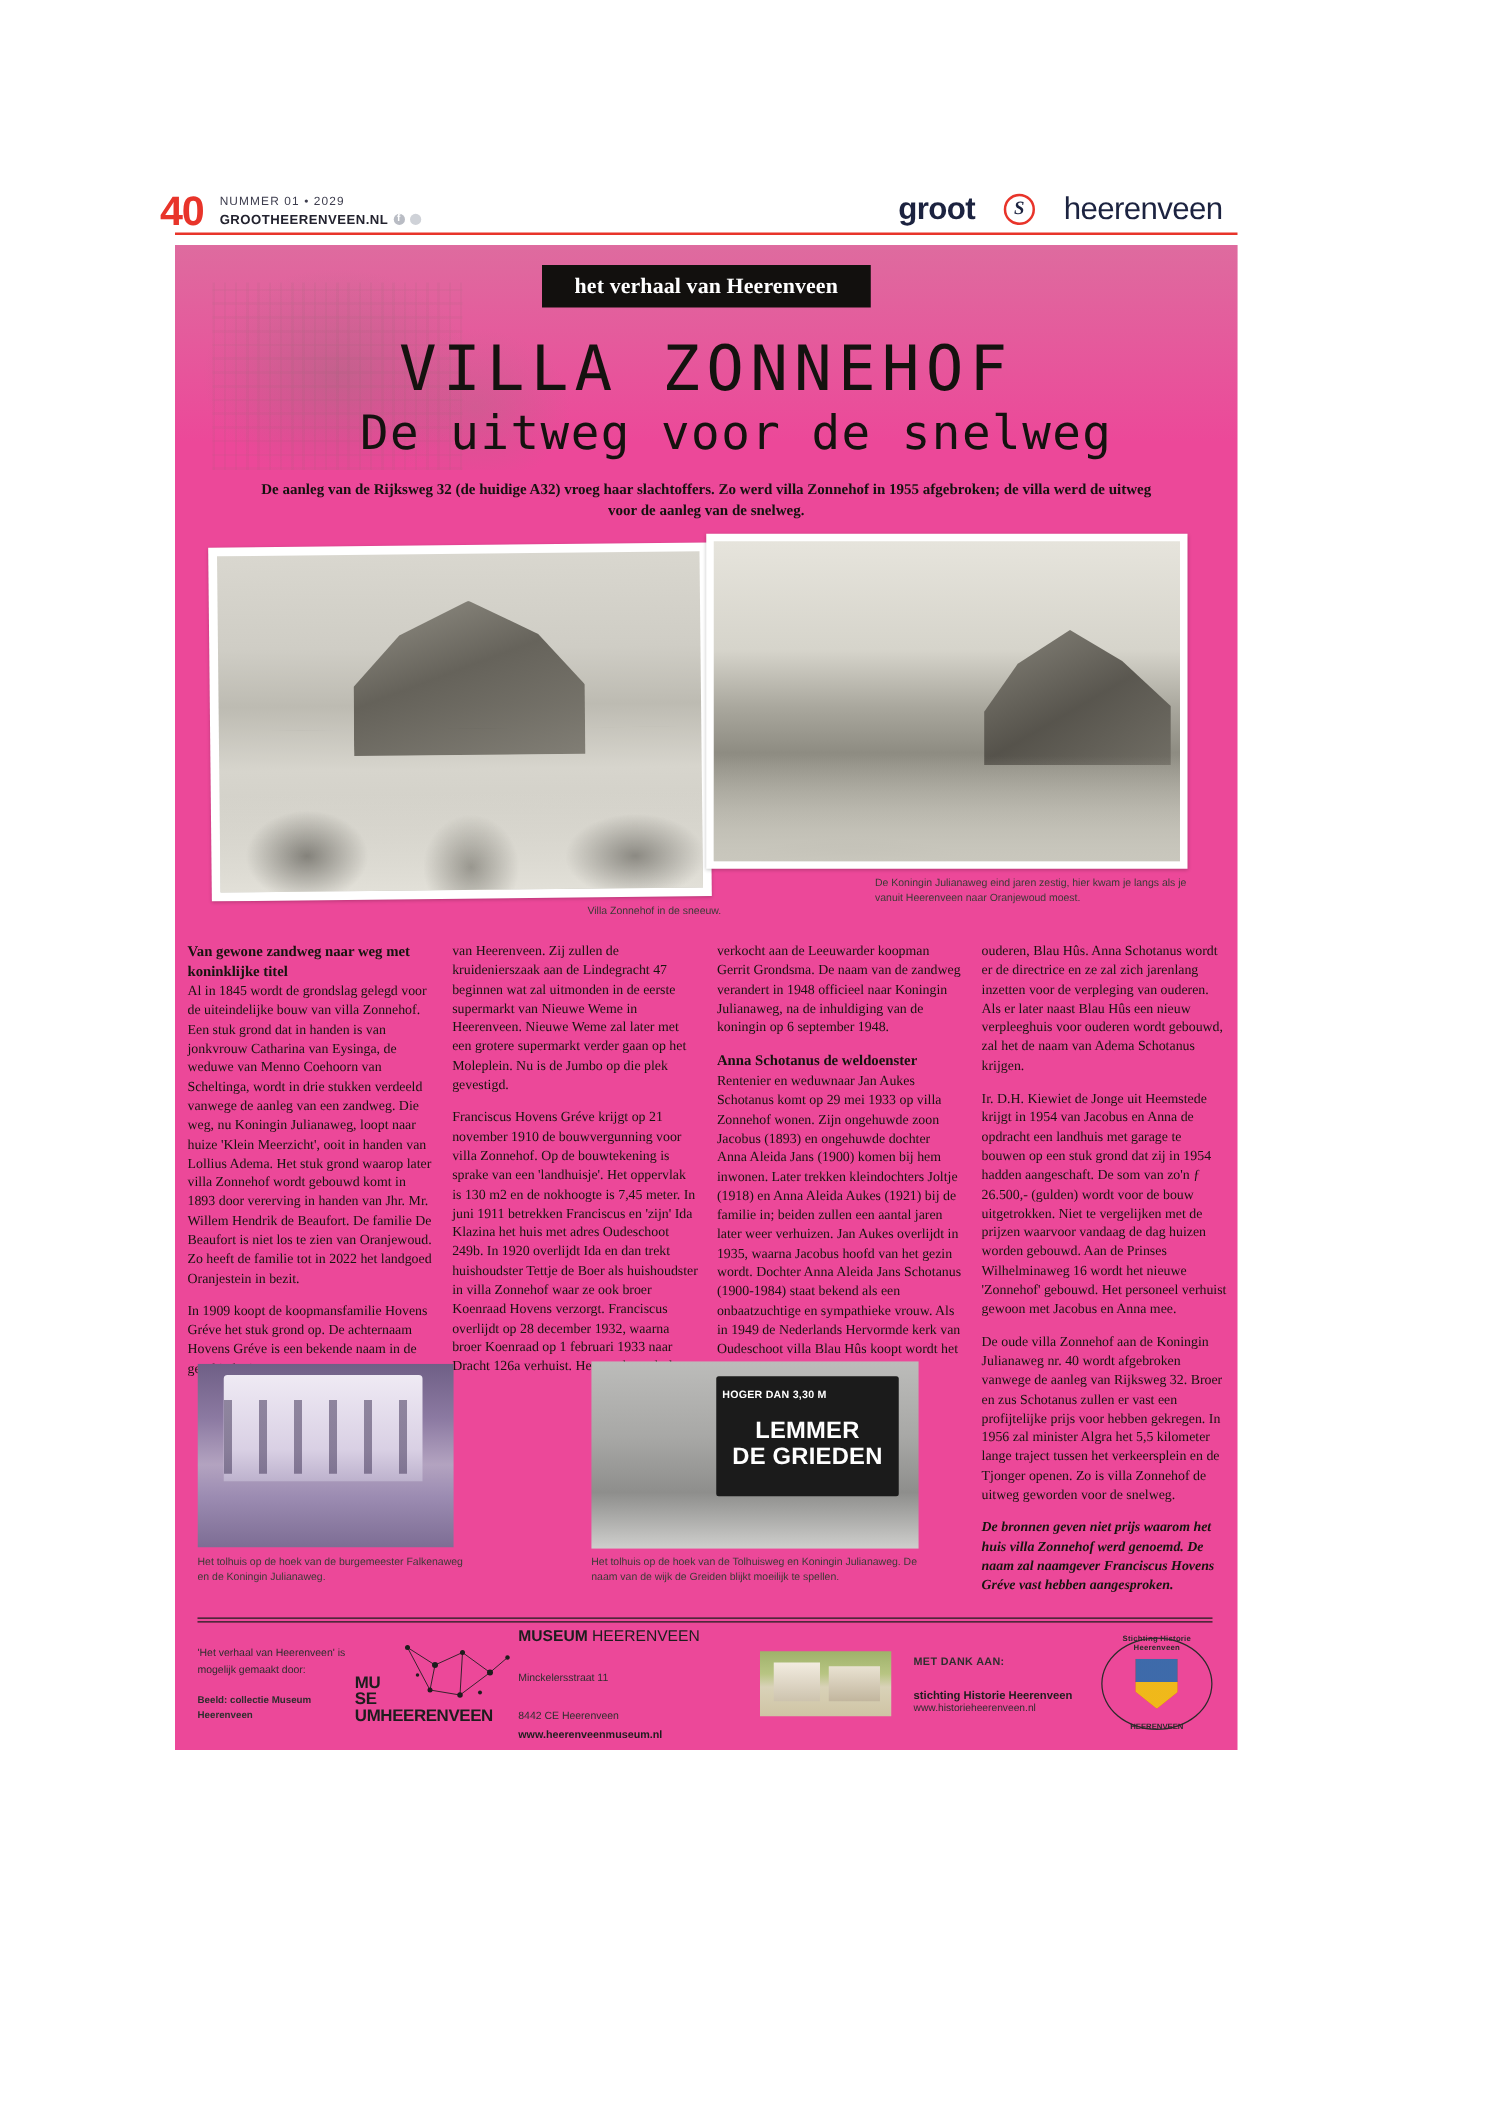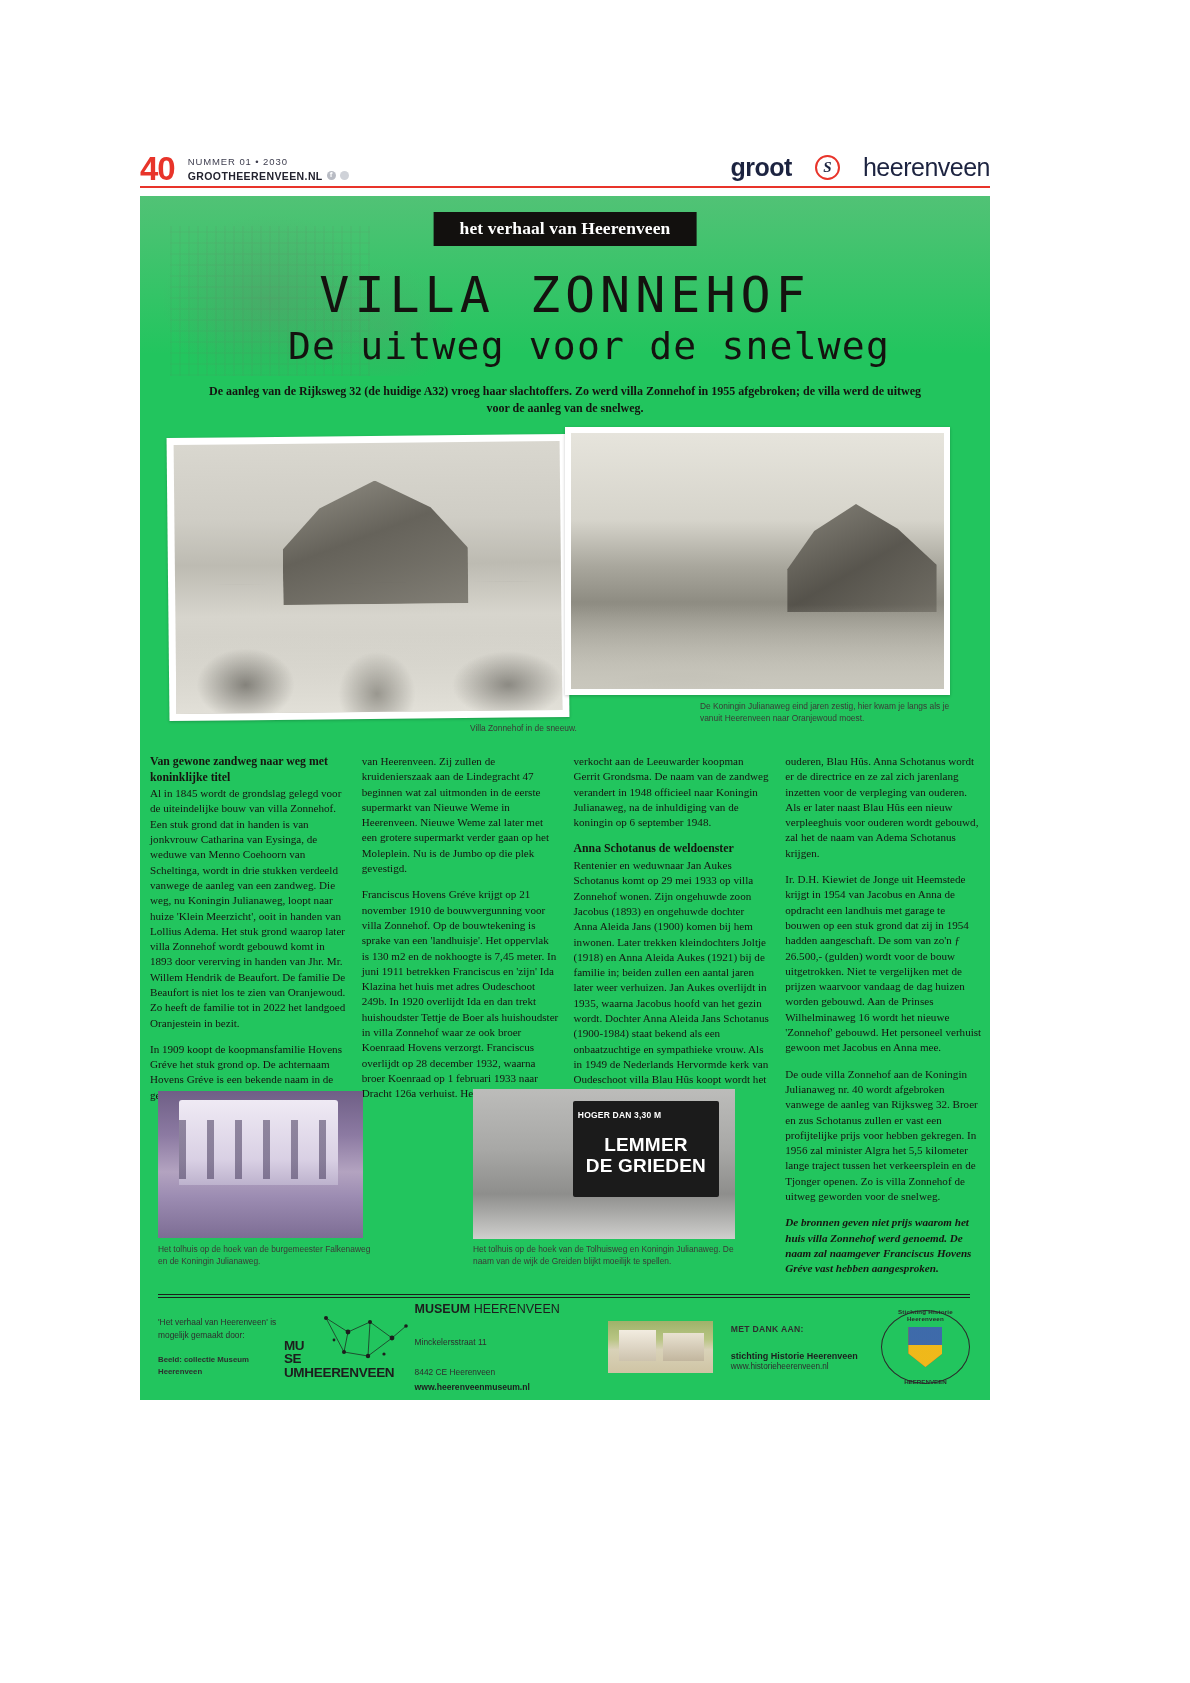--- a/index.html
+++ b/index.html
@@ -6,21 +6,21 @@
   html, body {
     width: 1190px; height: 1683px;
     background: #ffffff;
     font-family: "Liberation Serif", serif;
     overflow: hidden;
   }
   .page { position: relative; width: 1190px; height: 1683px; background:#fff; }
 
   
   .masthead {
-    position:absolute; left:140px; top:138px; width:850px; height:46px;
+    position:absolute; left:128px; top:138px; width:850px; height:46px;
     display:flex; align-items:flex-end; justify-content:space-between;
   }
   .mh-left { display:flex; align-items:flex-end; gap:13px; }
   .mh-pageno {
     font-family:"Liberation Sans", sans-serif;
     font-weight:bold; font-size:33px; color:#e8342a; line-height:0.95;
     letter-spacing:-1px;
   }
   .mh-lines { font-family:"Liberation Sans", sans-serif; padding-bottom:1px; }
   .mh-issue { font-size:9.5px; color:#3d3d4e; letter-spacing:0.9px; line-height:1.45; }
@@ -39,21 +39,21 @@
     display:flex; align-items:center; justify-content:center;
     font-family:"Liberation Serif", serif; font-style:italic; font-weight:bold;
     font-size:15px; color:#1c2340; }
   .lg-hv { font-family:"Liberation Sans", sans-serif; font-weight:300; font-size:25px; color:#1c2340; letter-spacing:-0.5px; }
 
   .mh-rule { position:absolute; left:140px; top:186px; width:850px; height:2px; background:#e8342a; }
 
   
   .sheet {
     position:absolute; left:140px; top:196px; width:850px; height:1204px;
-    background:#22c55e;
+    background:#ec4899;
   }
 
   
   .hero-wash {
     position:absolute; left:0; top:0; width:100%; height:180px;
     background:
       radial-gradient(ellipse 150px 120px at 130px 105px, rgba(120,120,110,0.32), rgba(120,120,110,0) 72%),
       radial-gradient(ellipse 110px 90px at 240px 130px, rgba(130,130,120,0.22), rgba(130,130,120,0) 70%),
       linear-gradient(180deg, rgba(190,188,172,0.30), rgba(247,245,234,0) 88%);
   }
@@ -254,21 +254,21 @@
 </style>
 </head>
 <body>
 
 <div class="page">
 
   <div class="masthead">
     <div class="mh-left">
       <div class="mh-pageno">40</div>
       <div class="mh-lines">
-        <div class="mh-issue">NUMMER 01 • 2030</div>
+        <div class="mh-issue">NUMMER 01 • 2029</div>
         <div class="mh-site">
           <span>GROOTHEERENVEEN.NL</span>
           <span class="sm-ico fb"></span>
           <span class="sm-ico ig"></span>
         </div>
       </div>
     </div>
     <div class="mh-right">
       <span class="lg-groot">groot</span>
       <span class="lg-mark">

